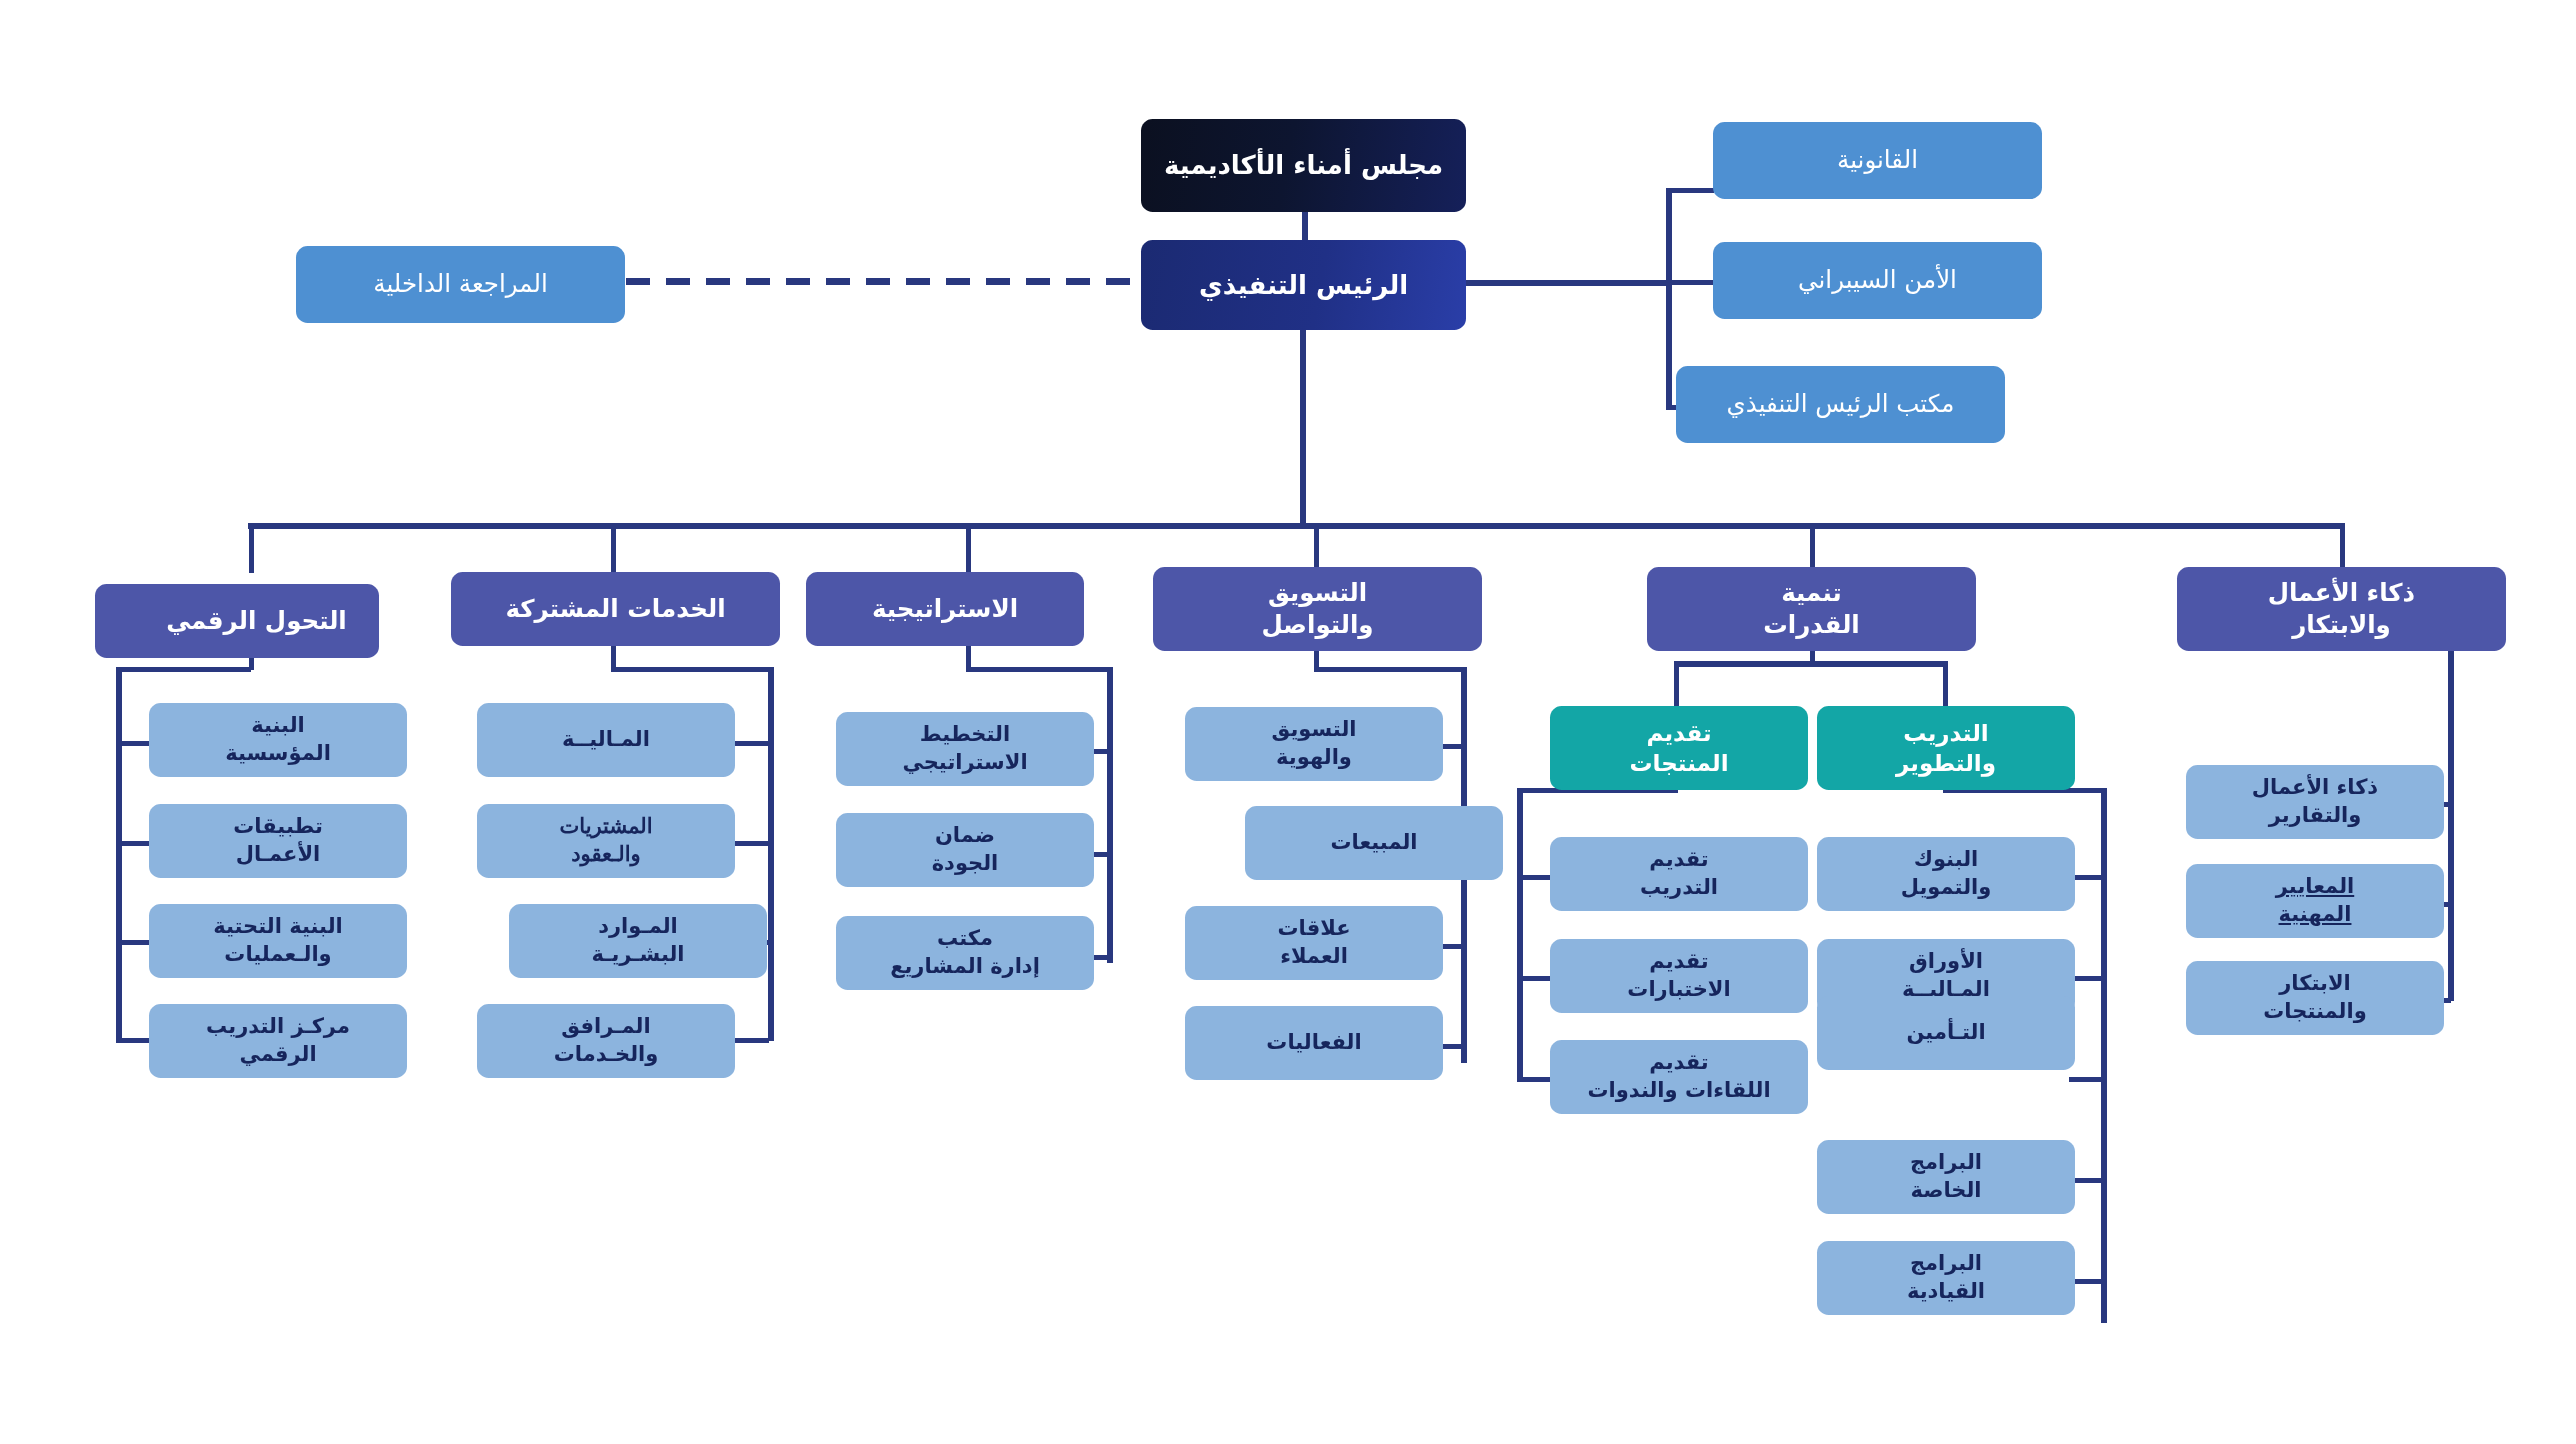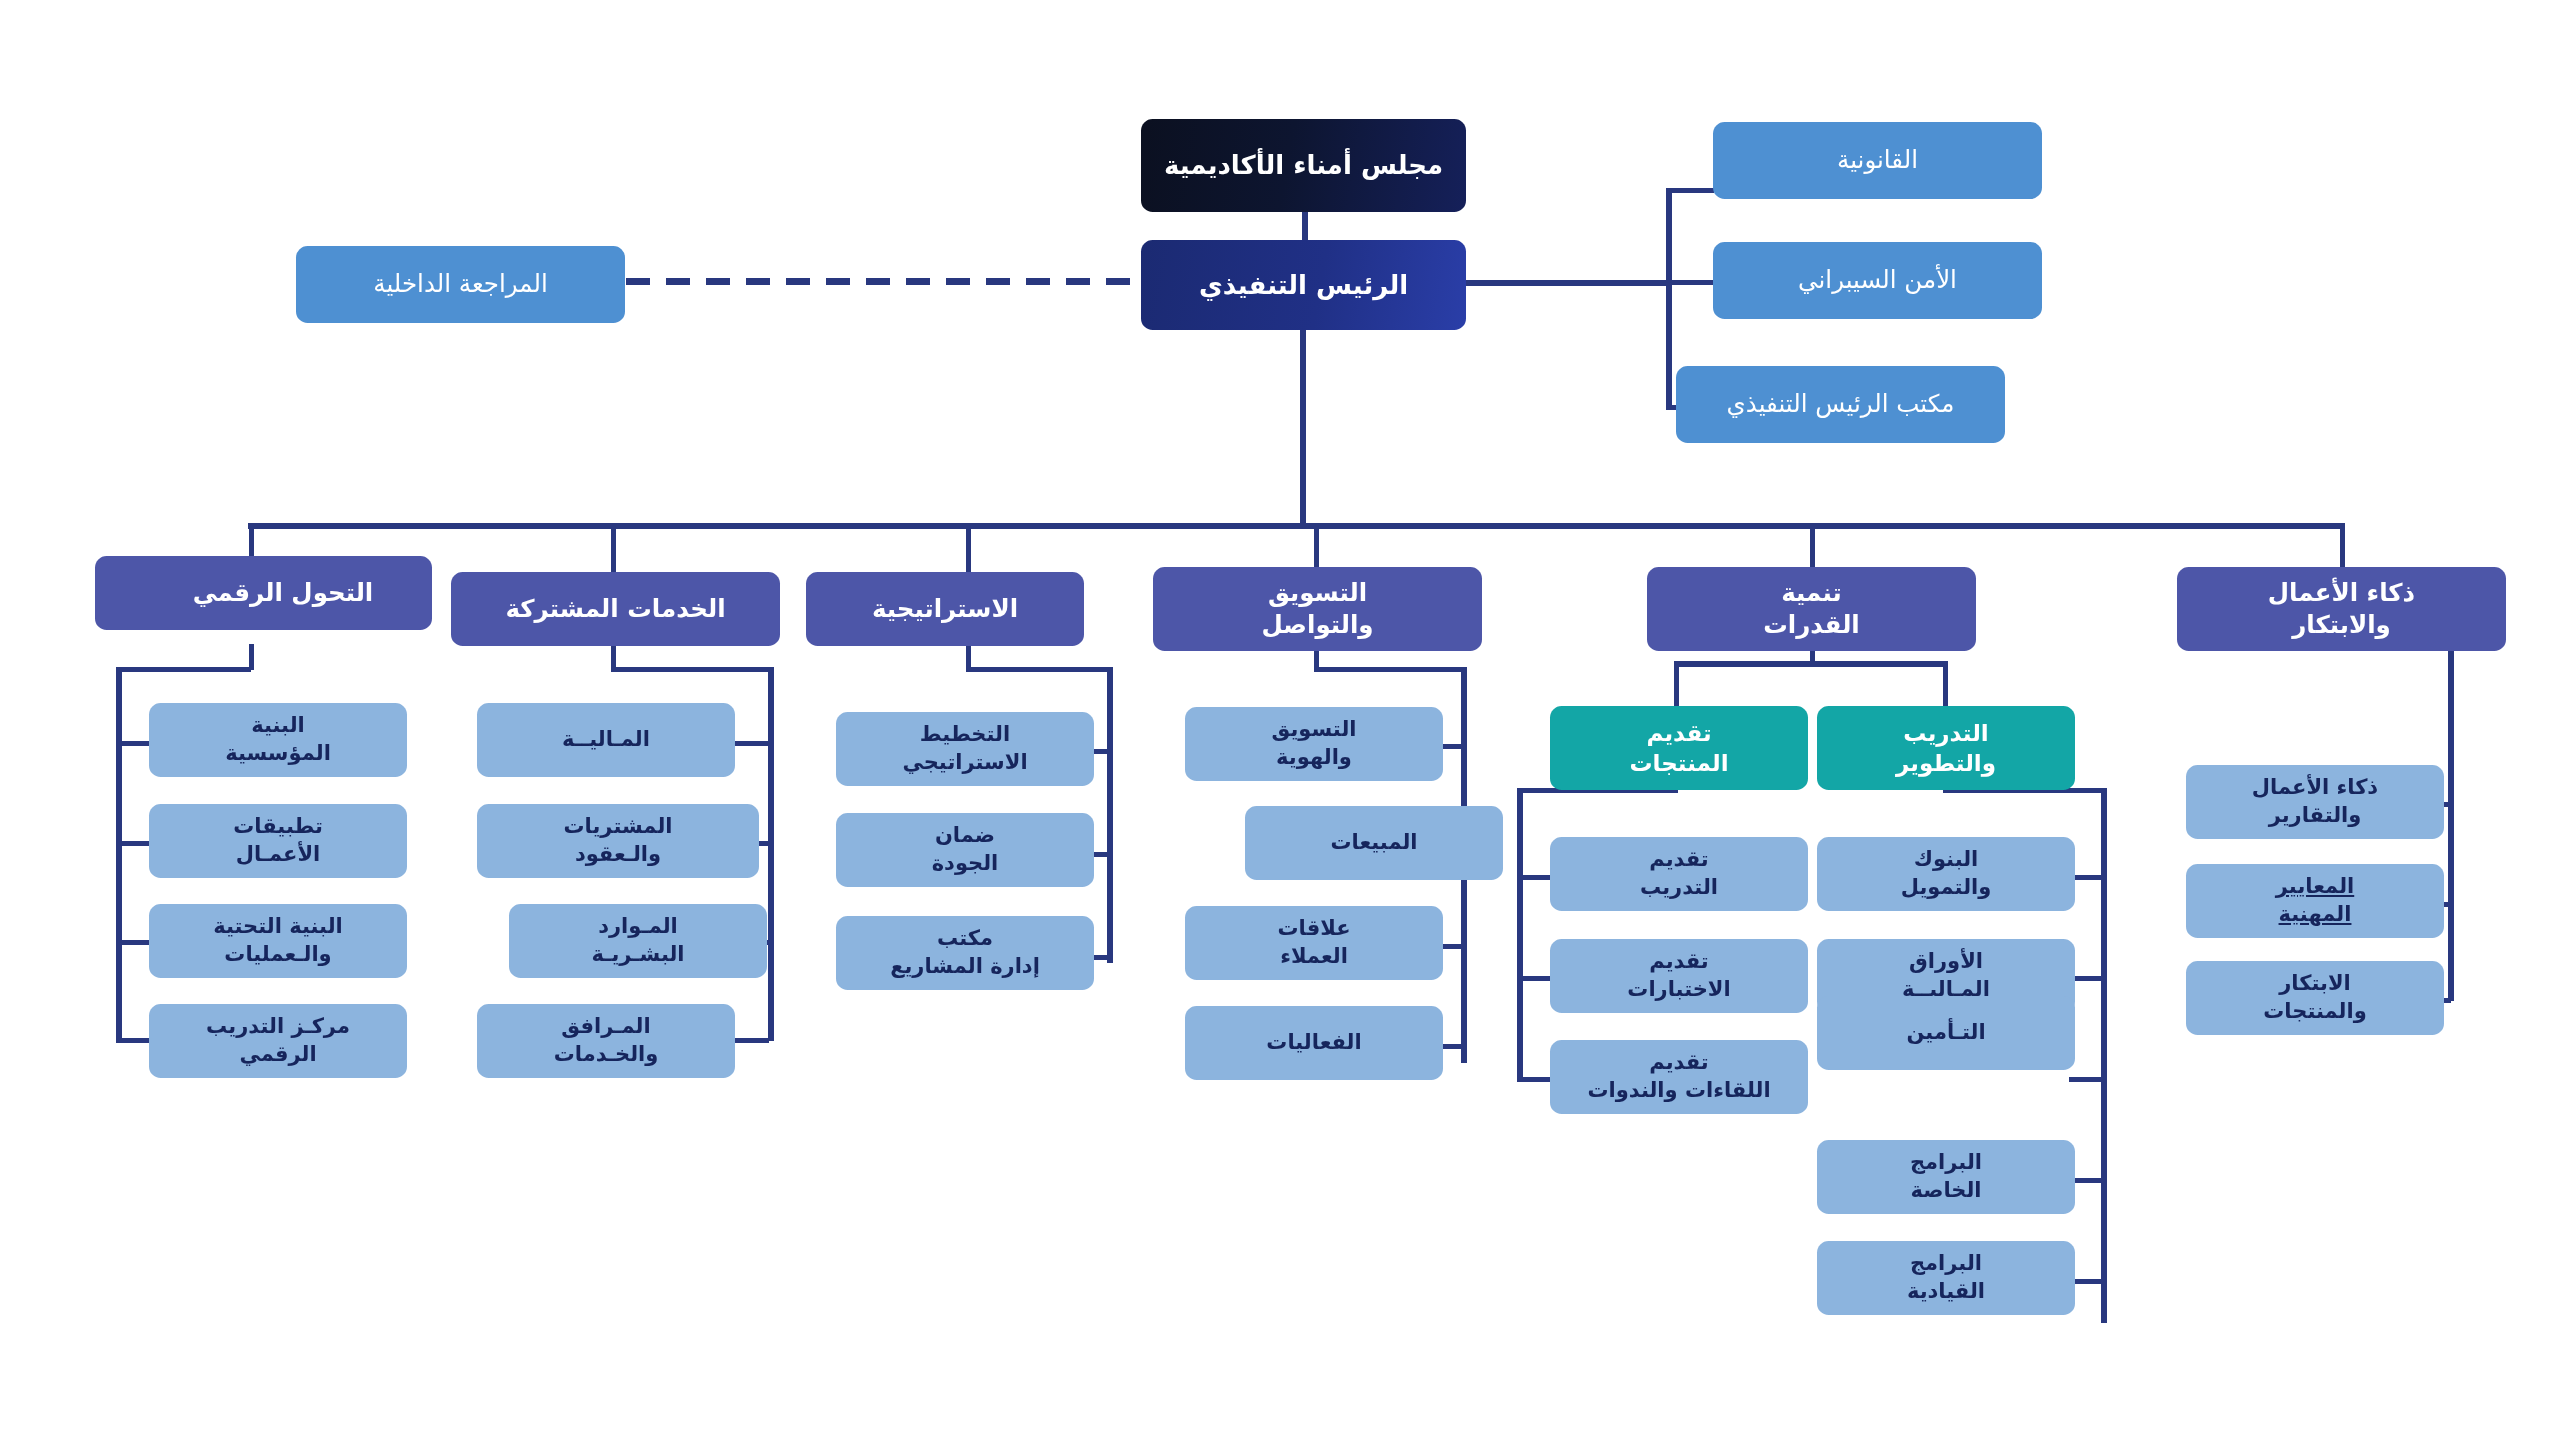--- a/index.html
+++ b/index.html
@@ -161,41 +161,41 @@
   <div class="node n-root" style="left:1141px;top:119px;width:325px;height:93px;">مجلس أمناء الأكاديمية</div>
 
   <div class="node n-ceo" style="left:1141px;top:240px;width:325px;height:90px;">الرئيس التنفيذي</div>
 
   <div class="node n-staff" style="left:296px;top:246px;width:329px;height:77px;">المراجعة الداخلية</div>
 
   <div class="node n-staff" style="left:1713px;top:122px;width:329px;height:77px;">القانونية</div>
   <div class="node n-staff" style="left:1713px;top:242px;width:329px;height:77px;">الأمن السيبراني</div>
   <div class="node n-staff" style="left:1676px;top:366px;width:329px;height:77px;">مكتب الرئيس التنفيذي</div>
 
-  <div class="node n-div" style="left:95px;top:556px;width:337px;height:74px;padding-left:48px;">التحول الرقمي</div>
+  <div class="node n-div" style="left:95px;top:584px;width:284px;height:74px;padding-left:48px;">التحول الرقمي</div>
   <div class="node n-div" style="left:451px;top:572px;width:329px;height:74px;">الخدمات المشتركة</div>
   <div class="node n-div" style="left:806px;top:572px;width:278px;height:74px;">الاستراتيجية</div>
   <div class="node n-div" style="left:1153px;top:567px;width:329px;height:84px;">التسويق
 والتواصل</div>
   <div class="node n-div" style="left:1647px;top:567px;width:329px;height:84px;">تنمية
 القدرات</div>
   <div class="node n-div" style="left:2177px;top:567px;width:329px;height:84px;">ذكاء الأعمال
 والابتكار</div>
 
   <div class="node n-leaf" style="left:149px;top:703px;width:258px;height:74px;">البنية
 المؤسسية</div>
   <div class="node n-leaf" style="left:149px;top:804px;width:258px;height:74px;">تطبيقات
 الأعمـال</div>
   <div class="node n-leaf" style="left:149px;top:904px;width:258px;height:74px;">البنية التحتية
 والـعمليات</div>
   <div class="node n-leaf" style="left:149px;top:1004px;width:258px;height:74px;">مركـز التدريب
 الرقمي</div>
 
   <div class="node n-leaf" style="left:477px;top:703px;width:258px;height:74px;">المـاليــة</div>
-  <div class="node n-leaf" style="left:477px;top:804px;width:282px;height:74px;">المشتريات
+  <div class="node n-leaf" style="left:477px;top:804px;width:258px;height:74px;font-family:Liberation Serif, serif;">المشتريات
 والـعقود</div>
   <div class="node n-leaf" style="left:477px;top:904px;width:258px;height:74px;margin-left:32px;">المـوارد
 البشـريـة</div>
   <div class="node n-leaf" style="left:477px;top:1004px;width:258px;height:74px;">المـرافق
 والخـدمات</div>
 
   <div class="node n-leaf" style="left:836px;top:712px;width:258px;height:74px;">التخطيط
 الاستراتيجي</div>
   <div class="node n-leaf" style="left:836px;top:813px;width:258px;height:74px;">ضمان
 الجودة</div>

